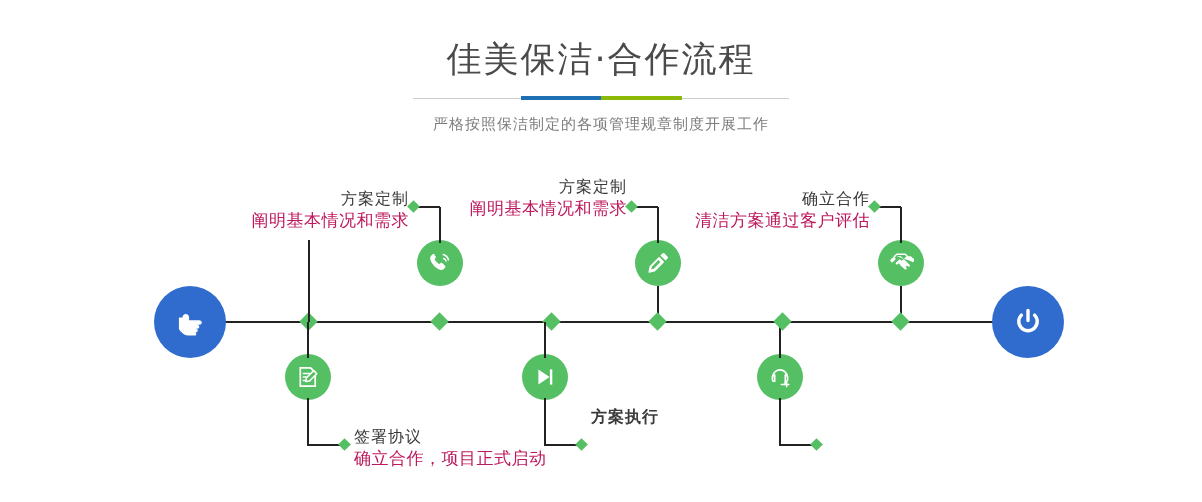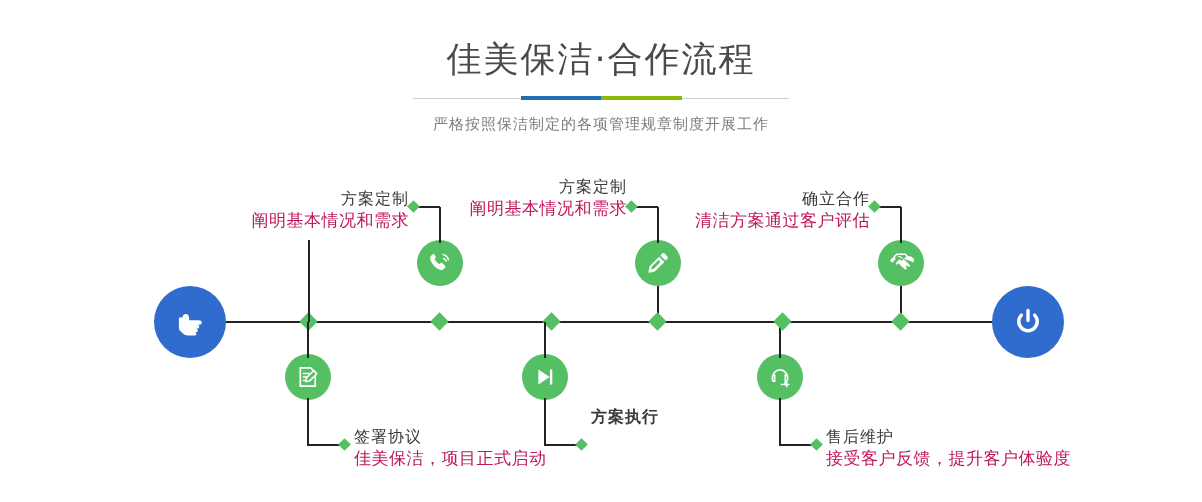--- a/index.html
+++ b/index.html
@@ -195,21 +195,21 @@
         </svg>
       </span>
     </div>
     <div class="stem" style="left:307px;top:322px;height:36px;"></div>
     <div class="stem" style="left:307px;top:398px;height:47px;"></div>
     <div class="elbow-h" style="left:307px;top:444px;width:36px;"></div>
     <div class="tip" style="left:340px;top:440px;"></div>
 
     <div class="label bot" style="left:354px;top:426px;">
       <div class="lt">签署协议</div>
-      <div class="ld">佳美保洁，项目正式启动</div>
+      <div class="ld">确立合作，项目正式启动</div>
     </div>
 
     <div class="node" style="left:522px;top:354px;">
       <span>
         <svg width="26" height="26" viewBox="0 0 26 26">
           <path fill="#ffffff" d="M6.4 5.4L17.6 13 6.4 20.6z"></path>
           <rect fill="#ffffff" x="17.9" y="5.4" width="2.4" height="15.2"></rect>
         </svg>
       </span>
     </div>
@@ -231,21 +231,17 @@
           <path fill="none" stroke="#ffffff" stroke-width="1.5" stroke-linecap="round" d="M18.3 17.4v1.3c0 1-.8 1.8-1.8 1.8h-2.2"></path>
           <path fill="none" stroke="#ffffff" stroke-width="1.6" stroke-linecap="round" d="M19.7 18.4v4.2M17.6 20.5h4.2"></path>
         </svg>
       </span>
     </div>
     <div class="stem" style="left:779px;top:322px;height:36px;"></div>
     <div class="stem" style="left:779px;top:398px;height:47px;"></div>
     <div class="elbow-h" style="left:779px;top:444px;width:36px;"></div>
     <div class="tip" style="left:812px;top:440px;"></div>
 
-    <div class="label bot" style="left:826px;top:426px;">
-      <div class="lt">售后维护</div>
-      <div class="ld">接受客户反馈，提升客户体验度</div>
-    </div>
 
     <div class="diamond" style="left:776px;top:315px;"></div>
 
   </div>
 </div>
 
 </body></html>

